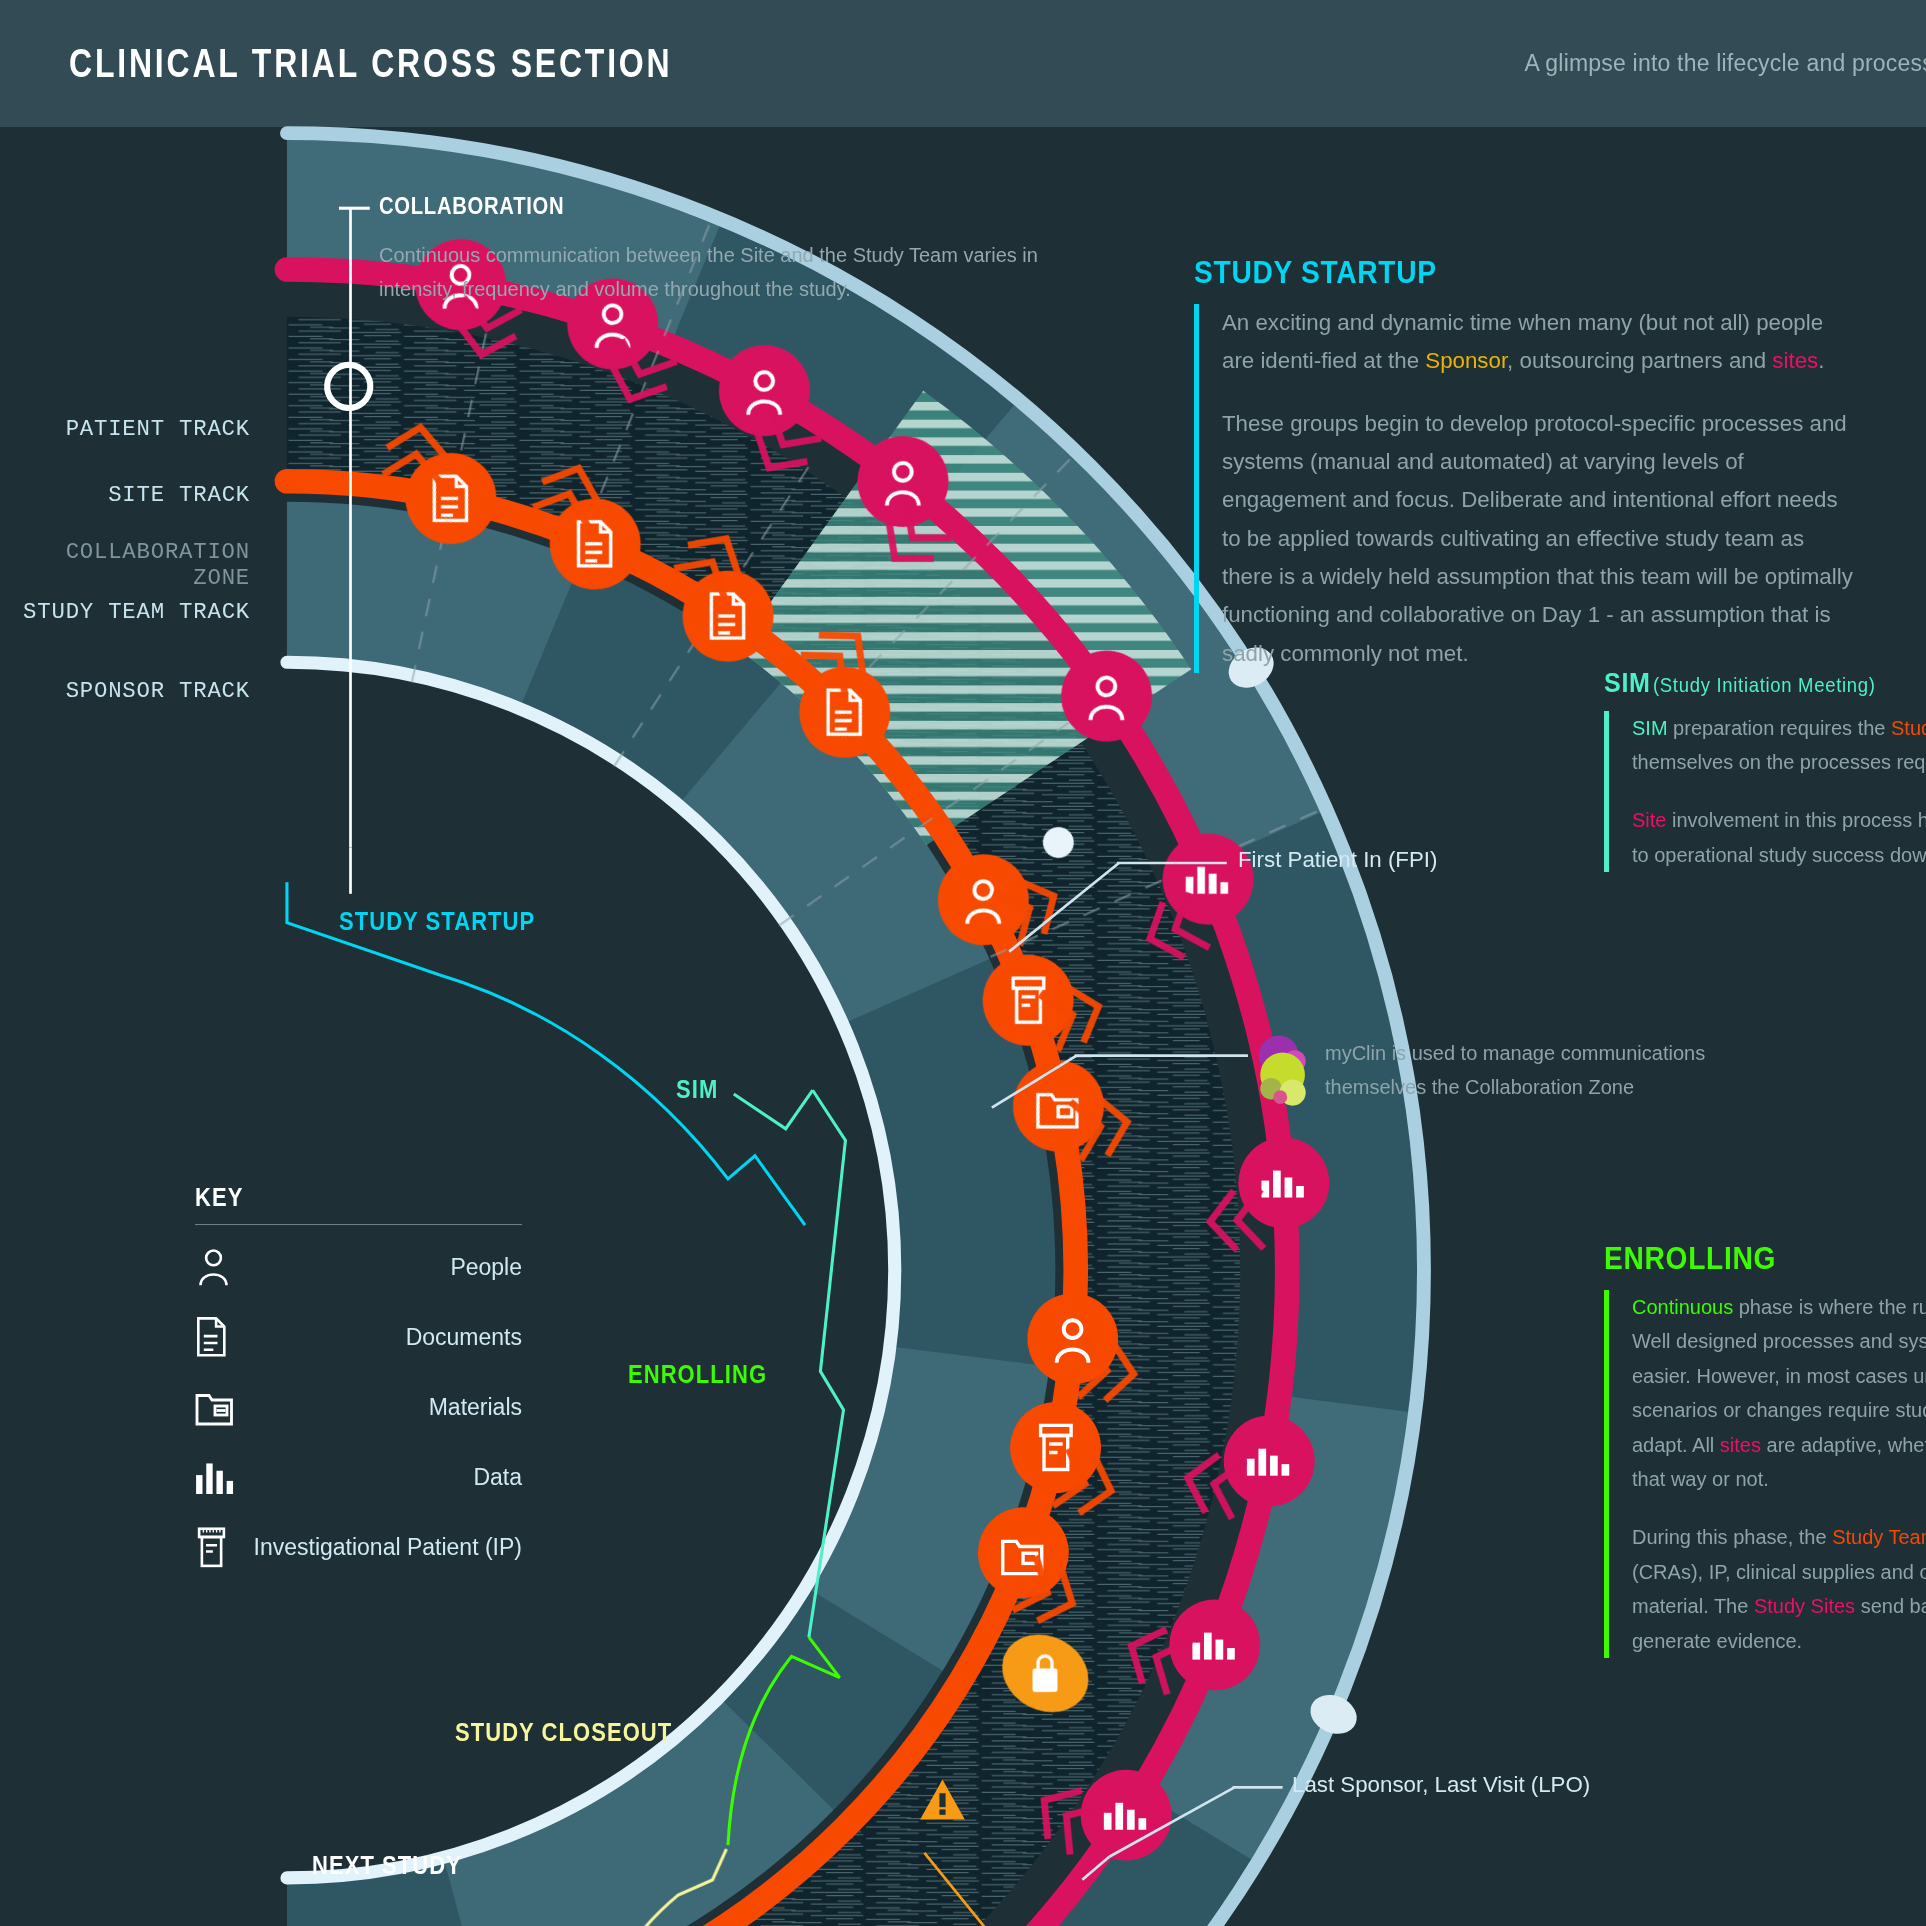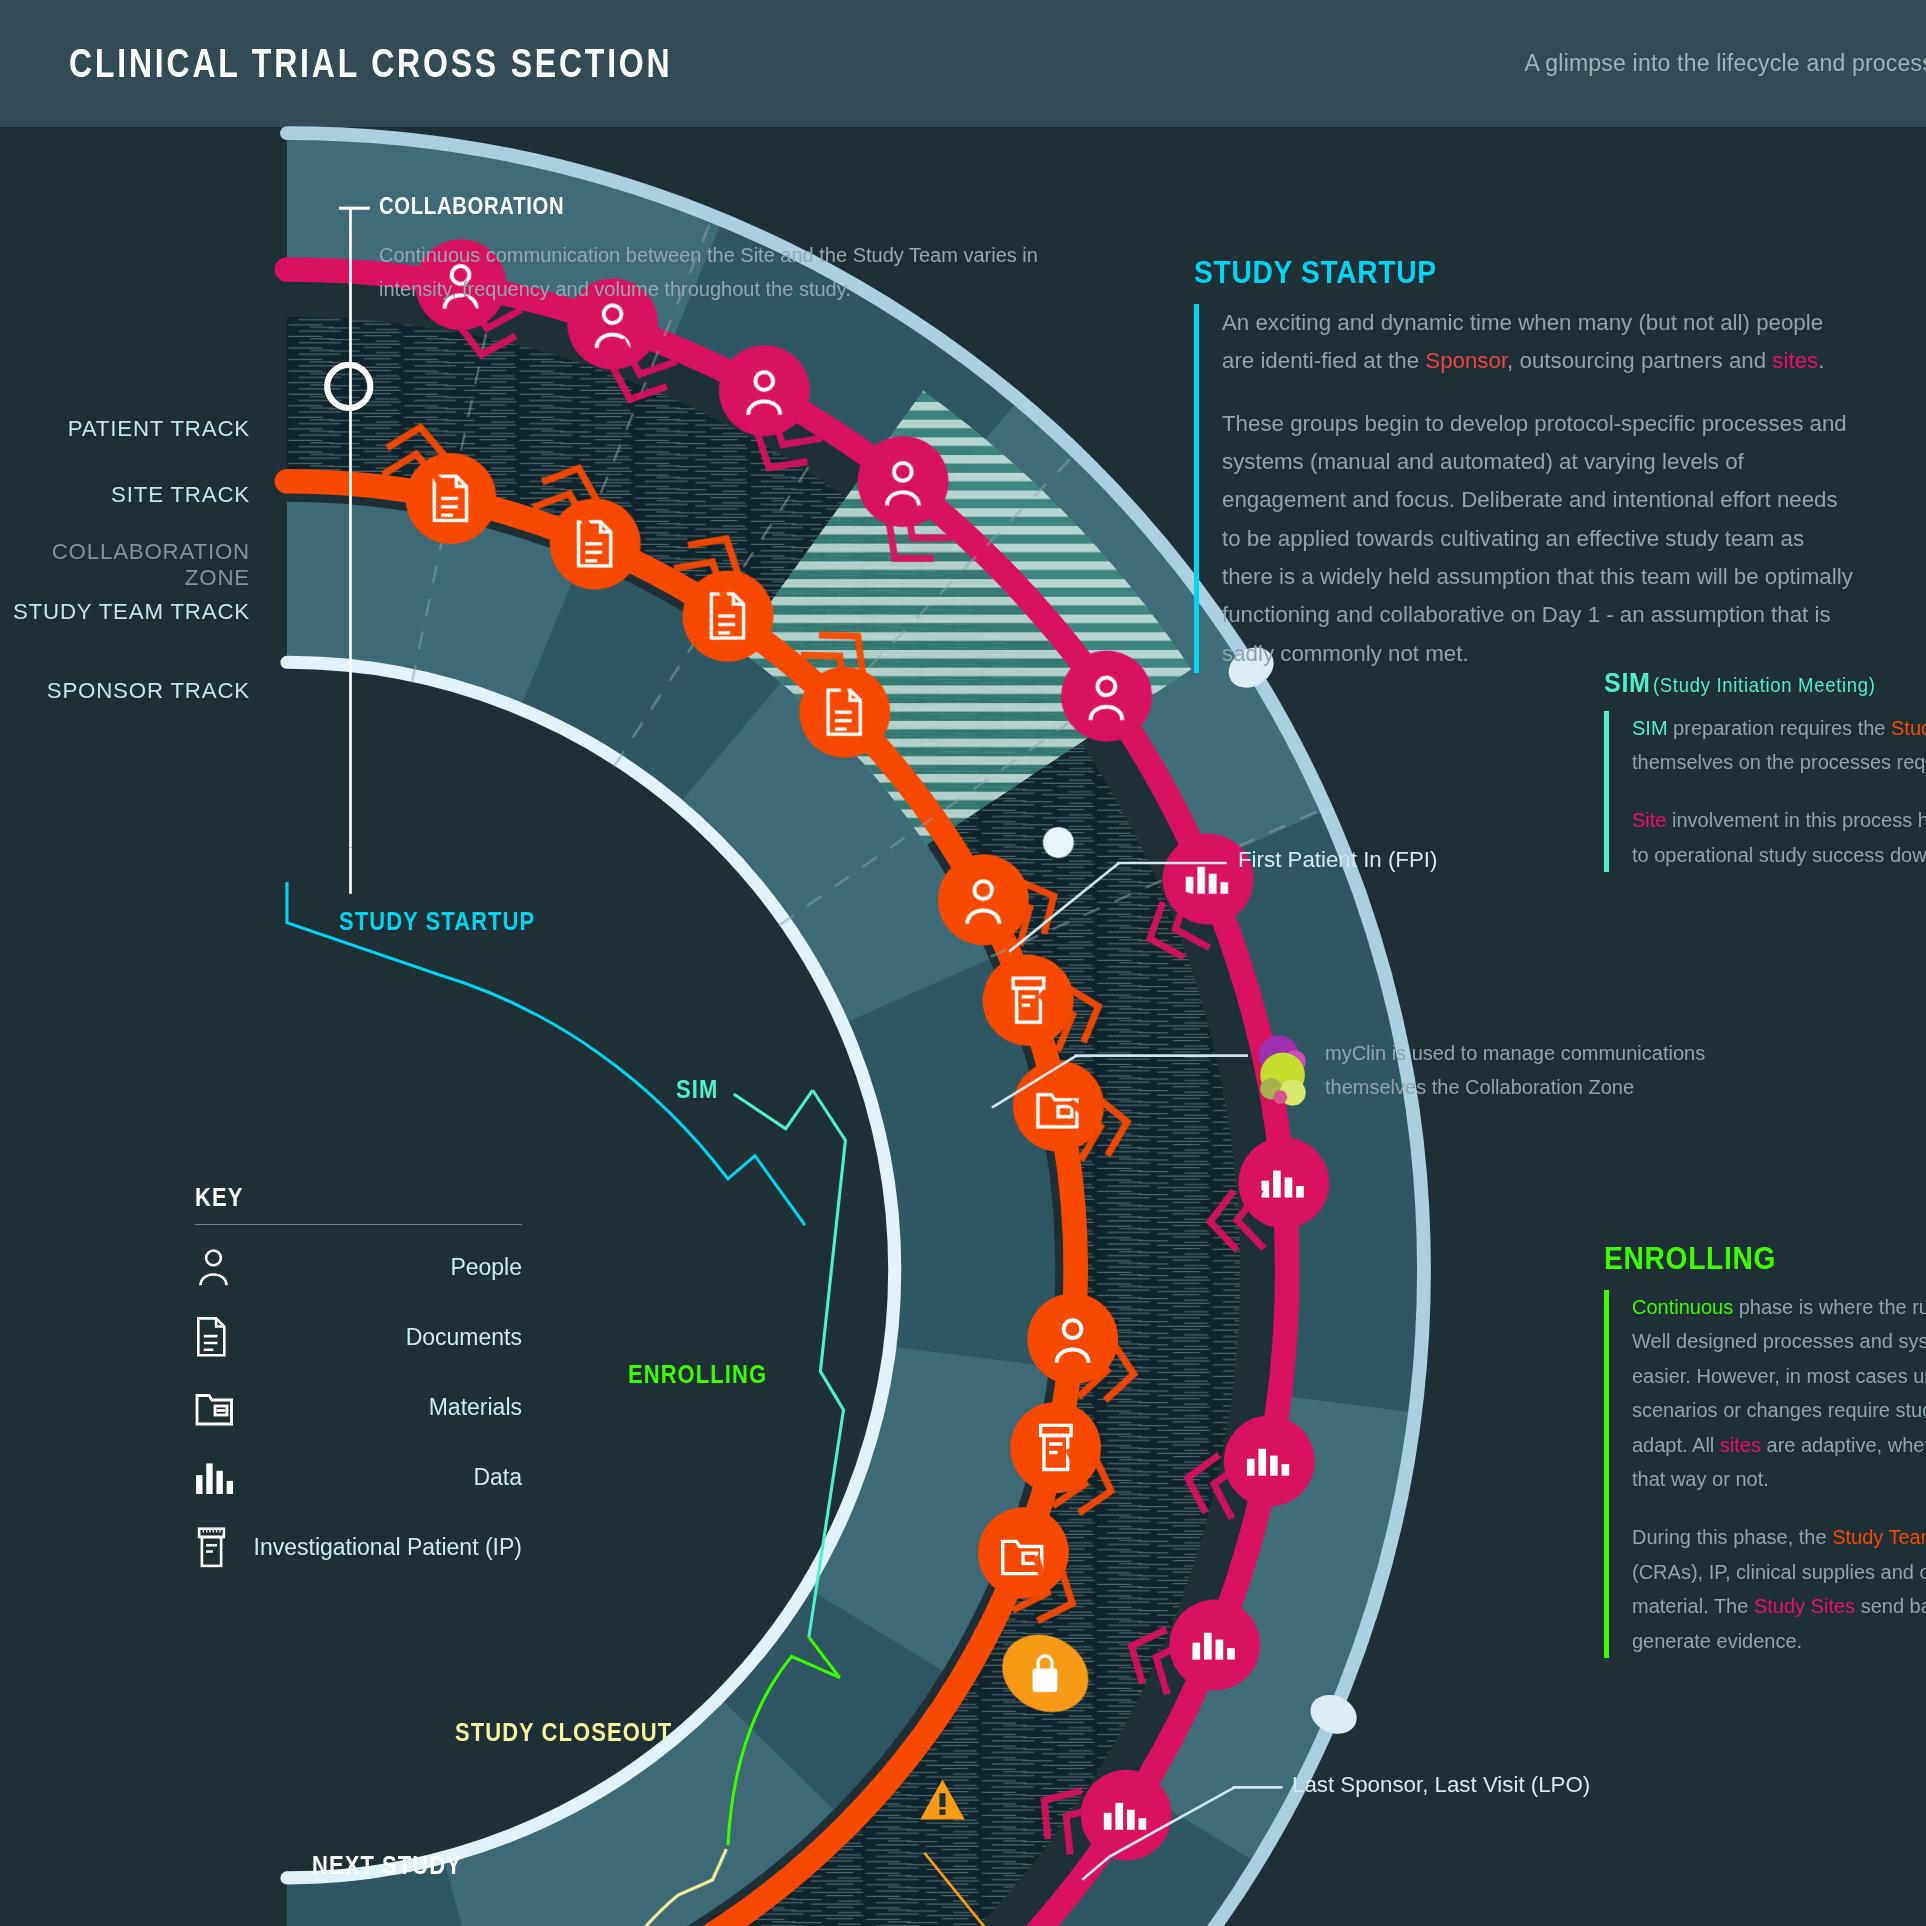--- a/index.html
+++ b/index.html
@@ -29,34 +29,35 @@
 
   
   .panel { position:absolute; }
   .panel .ttl { font-weight:700; letter-spacing:0.8px; margin-bottom:13px;
                 transform:scaleX(0.88); transform-origin:left center; }
   .panel .body { border-left:5.4px solid; padding-left:23px; }
   .panel p { font-size:22.3px; line-height:1.72; color:#8fa3ab; margin-bottom:24px; }
   .panel p:last-child { margin-bottom:0; }
   .hl-site  { color:#ec0f64; }
   .hl-team  { color:#f74900; }
-  .hl-spons { color:#ef4444; }
+  .hl-spons { color:#eab308; }
   .hl-green { color:#3dfc00; }
   .hl-cyan  { color:#4ef0c8; }
 
   
   .t-cyan  { color:#00d5f2; font-size:32px; }
   .t-mint  { color:#4ef0c8; font-size:28.5px; }
   .t-green { color:#3dfc00; font-size:32px; }
 
   
   .tracklabel {
     position:absolute; text-align:right;
     font-size:22.3px; letter-spacing:0.8px; color:#c7e4ee;
     font-weight:400;
+    font-family:Liberation Mono, monospace;
   }
   .tracklabel.dim { color:#7f949c; }
 
   
   .callout { position:absolute; font-size:22.3px; color:#d4e9f2; white-space:nowrap; }
   .callout.small { font-size:20px; color:#8fa3ab; white-space:normal; line-height:1.7; }
 
   
   .phaselabel { position:absolute; font-weight:700; letter-spacing:1.2px;
                 font-size:25px; transform:scaleX(0.88); transform-origin:left center; }

